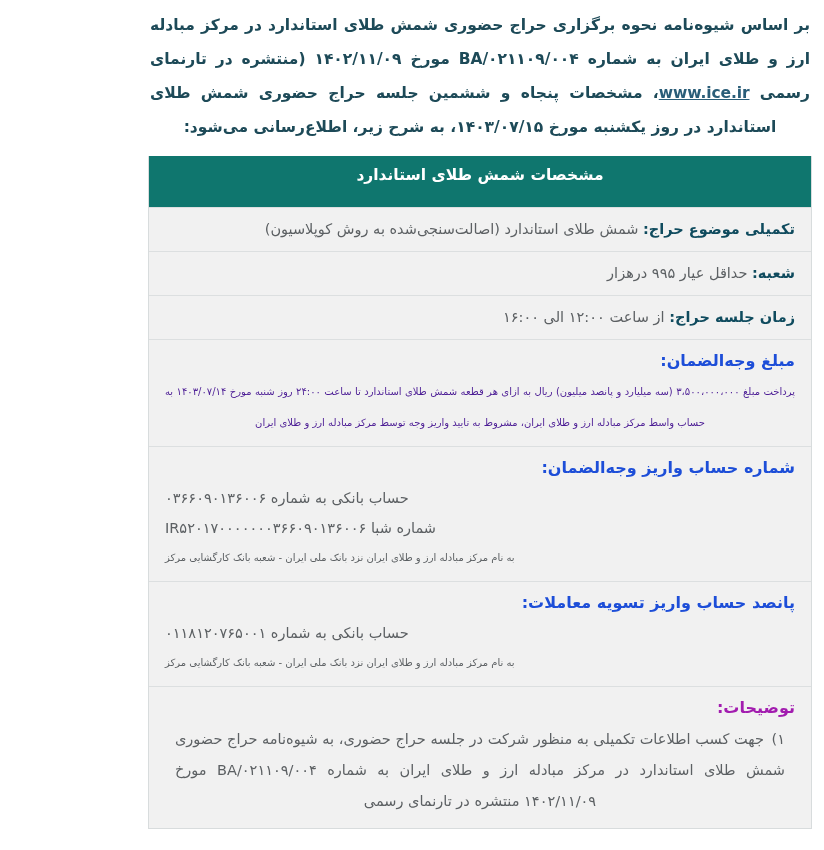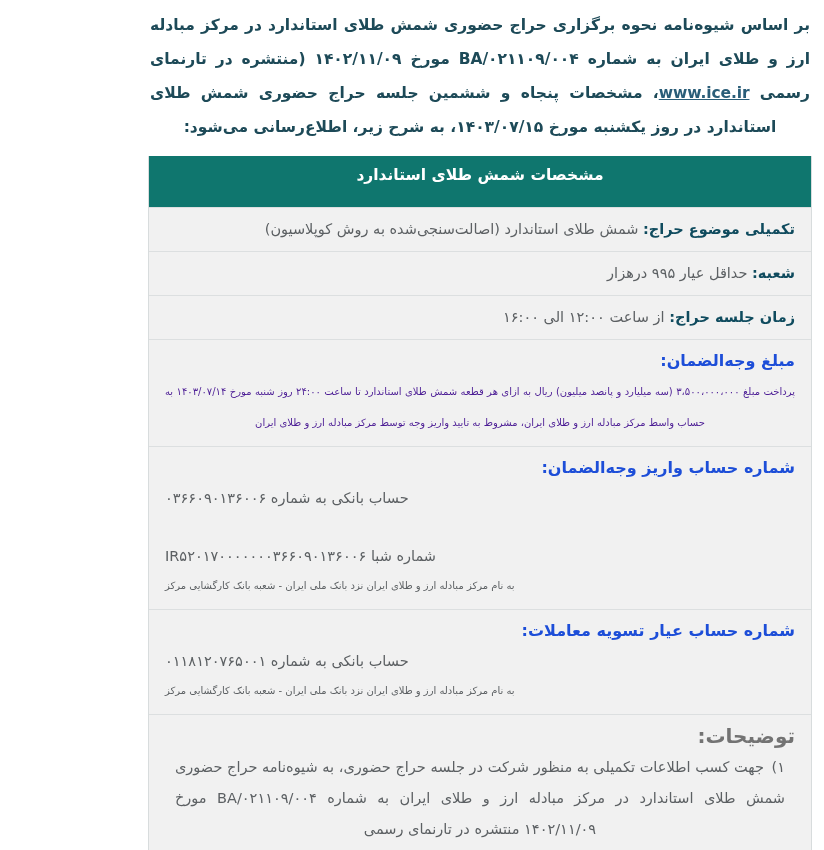--- a/index.html
+++ b/index.html
@@ -102,33 +102,32 @@
     line-height: 30px;
     font-size: 14.5px;
   }
   .acct-line.name-line {
     font-size: 10px;
   }
   .num {
     direction: ltr;
     unicode-bidi: embed;
     display: inline-block;
-    margin-top: 28px;
   }
 
   
   .notes-row {
     border-top: 1px solid #dcdfe0;
     background: #f1f1f1;
     padding: 6px 16px 10px 16px;
   }
   .notes-title {
-    color: #737373;
-    font-weight: 700;
-    font-size: 20px;
+    color: #a21caf;
+    font-weight: 700;
+    font-size: 16px;
     text-align: right;
     line-height: 30px;
     display: block;
   }
   .note {
     color: #5c6063;
     font-size: 14.5px;
     line-height: 31px;
     text-align: justify;
     text-align-last: center;
@@ -178,21 +177,21 @@
     </div>
 
     <div class="row block-row">
       <span class="block-title">شماره حساب واریز وجه‌الضمان:</span>
       <span class="acct-line">حساب بانکی به شماره ۰۳۶۶۰۹۰۱۳۶۰۰۶</span>
       <span class="acct-line"><span>شماره شبا</span> <span class="num">IR۵۲۰۱۷۰۰۰۰۰۰۰۳۶۶۰۹۰۱۳۶۰۰۶</span></span>
       <span class="acct-line name-line">به نام مرکز مبادله ارز و طلای ایران نزد بانک ملی ایران - شعبه بانک کارگشایی مرکز</span>
     </div>
 
     <div class="row block-row">
-      <span class="block-title">شماره حساب عیار تسویه معاملات:</span>
+      <span class="block-title">پانصد حساب واریز تسویه معاملات:</span>
       <span class="acct-line">حساب بانکی به شماره ۰۱۱۸۱۲۰۷۶۵۰۰۱</span>
       <span class="acct-line name-line">به نام مرکز مبادله ارز و طلای ایران نزد بانک ملی ایران - شعبه بانک کارگشایی مرکز</span>
     </div>
 
     <div class="notes-row">
       <span class="notes-title">توضیحات:</span>
 
       <span class="note">
         <span class="marker">۱)</span>
         <span>جهت کسب اطلاعات تکمیلی به منظور شرکت در جلسه حراج حضوری، به شیوه‌نامه حراج حضوری شمش طلای استاندارد در مرکز مبادله ارز و طلای ایران به شماره BA/۰۲۱۱۰۹/۰۰۴ مورخ ۱۴۰۲/۱۱/۰۹ منتشره در تارنمای رسمی</span>

